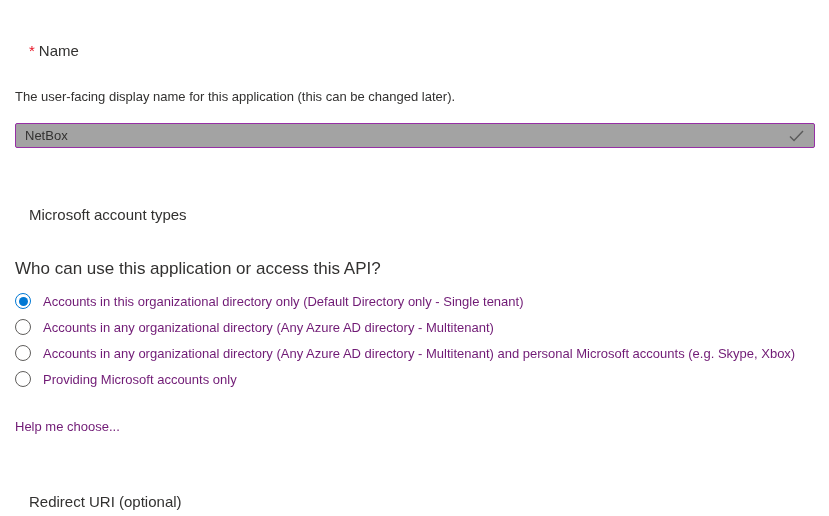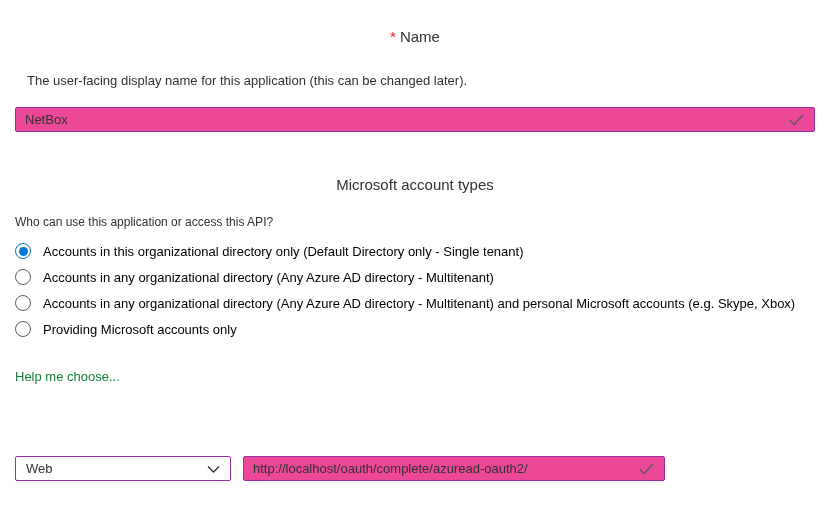--- a/index.html
+++ b/index.html
@@ -10,43 +10,42 @@
     font-family: "Liberation Sans", sans-serif;
     color: #323130;
     overflow: hidden;
   }
   .page { padding: 10px 14px 0 15px; }
 
   .section-title {
     font-size: 15px;
     font-weight: 400;
     color: #323130;
+    margin: 14px;
+    line-height: 20px;
+  }
+  .required-marker { color: #e81123; margin-right: 4px; }
+
+  .desc {
+    font-size: 13px;
+    color: #323130;
+    line-height: 19px;
     margin: 0;
-    line-height: 20px;
-    text-align: center;
-  }
-  .required-marker { color: #e81123; margin-right: 4px; }
-
-  .desc {
-    font-size: 13px;
-    color: #323130;
-    line-height: 19px;
-    margin: 12px;
     max-width: 802px;
   }
 
   
   .field {
     position: relative;
     display: flex;
     align-items: center;
     height: 25px;
     border: 1px solid #962fa5;
     border-radius: 2px;
-    background: #ec4899;
+    background: #a3a3a3;
     justify-content: center;
   }
   .field input {
     flex: 1 1 auto;
     border: none;
     outline: none;
     background: transparent;
     font-family: "Liberation Sans", sans-serif;
     font-size: 13px;
     color: #323130;
@@ -57,21 +56,21 @@
   .field .suffix-icon {
     flex: 0 0 auto;
     display: flex;
     align-items: center;
     padding-right: 10px;
   }
 
   .name-field { width: 800px; margin-top: 17px; }
 
   
-  .question { font-size: 12px; margin: 0; }
+  .question { font-size: 17px; margin: 0; }
   .radio-group { margin-top: 9px; }
   .radio-row {
     display: flex;
     align-items: center;
     height: 26px;
     cursor: pointer;
   }
   .radio-circle {
     flex: 0 0 auto;
     width: 16px; height: 16px;
@@ -85,28 +84,28 @@
   .radio-row.selected .radio-circle { border-color: #0078d4; }
   .radio-dot {
     width: 9px; height: 9px;
     border-radius: 50%;
     background: transparent;
   }
   .radio-row.selected .radio-dot { background: #0078d4; }
   .radio-label {
     font-size: 13px;
     margin-left: 12px;
-    color: #000000;
+    color: #701a75;
     white-space: nowrap;
   }
 
   .help-link {
     display: inline-block;
     font-size: 13px;
-    color: #15803d;
+    color: #701a75;
     text-decoration: none;
     cursor: pointer;
   }
 
   
   .uri-row {
     display: flex;
     align-items: center;
     margin-top: 16px;
   }
@@ -188,20 +187,21 @@
       <span class="radio-label">Providing Microsoft accounts only</span>
     </div>
   </div>
 
   <div class="spacer-radios-link"></div>
   <a class="help-link">Help me choose...</a>
 
   <div class="spacer-link-redirect"></div>
 
   
+  <h2 class="section-title">Redirect URI (optional)</h2>
   <div class="spacer-redirect-desc"></div>
 
   <div class="uri-row">
     <div class="platform-select">
       <span class="select-value">Web</span>
       <span>
         <svg width="13" height="8" viewBox="0 0 13 8">
           <path d="M1 1.5 L6.5 7 L12 1.5" stroke="#323130" stroke-width="1.3" fill="none"></path>
         </svg>
       </span>

